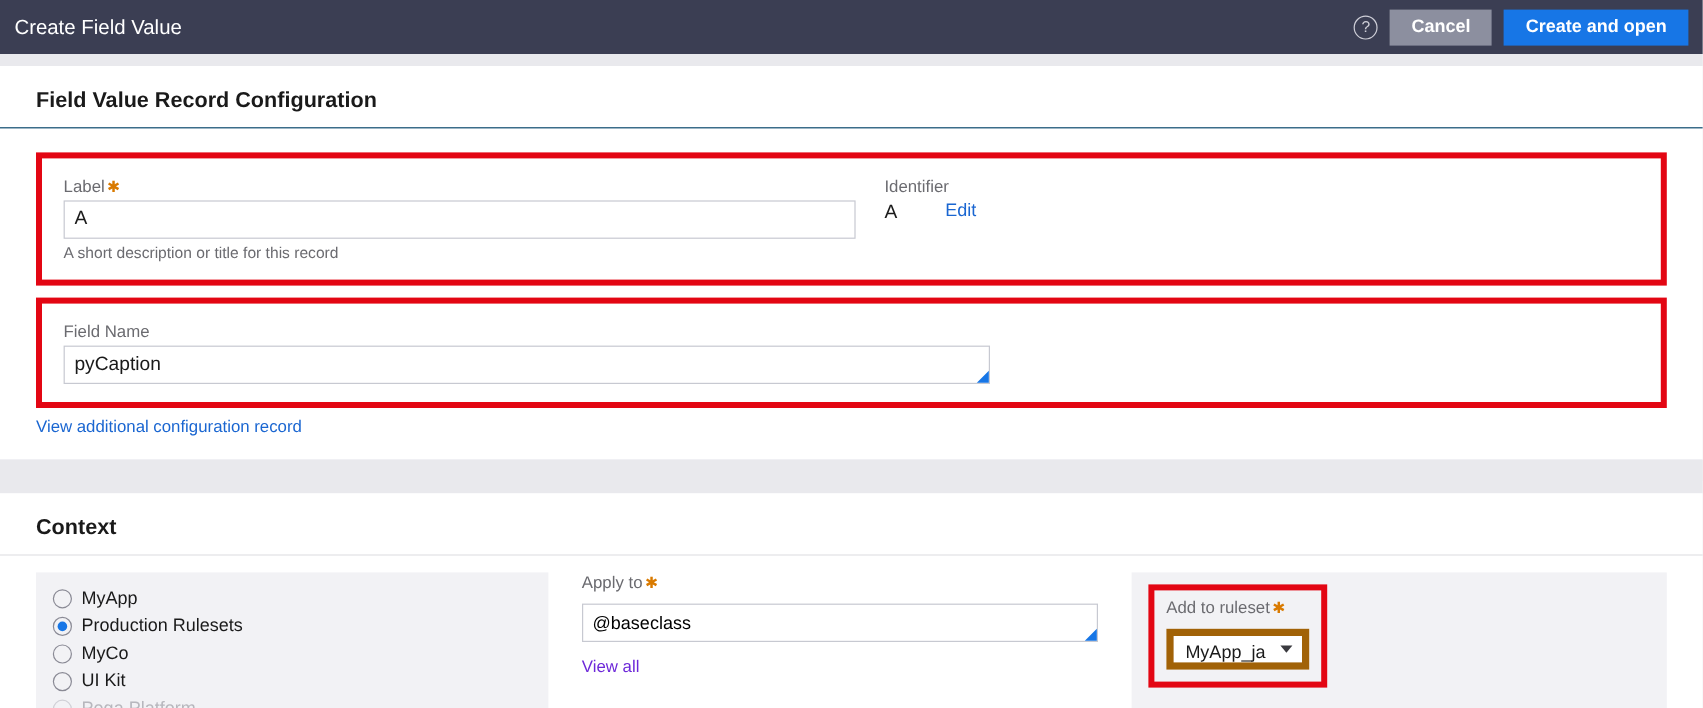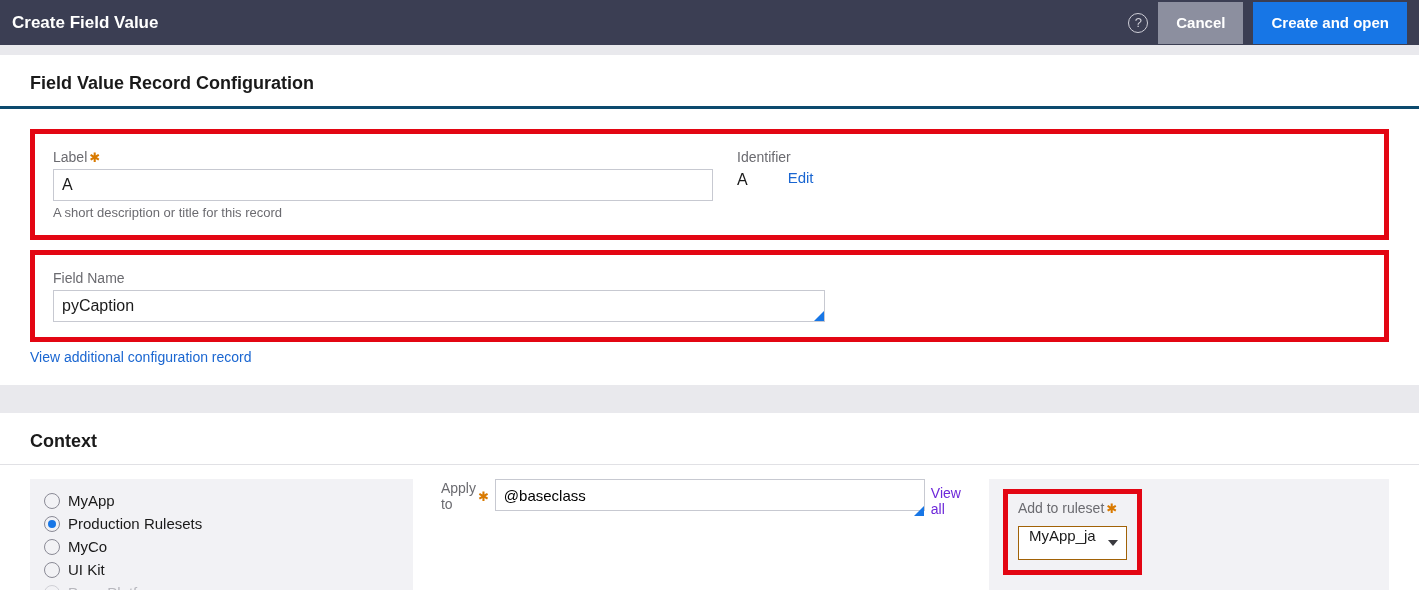--- a/index.html
+++ b/index.html
@@ -15,59 +15,59 @@
     background: #3b3e53;
     height: 45px;
     display: flex;
     align-items: center;
     justify-content: space-between;
     padding: 0 12px;
   }
   .header-title {
     color: #ffffff;
     font-size: 17px;
-    font-weight: 700;
+    font-weight: 400;
   }
   .header-actions {
     display: flex;
     align-items: center;
     gap: 10px;
   }
   .help-icon {
     width: 20px; height: 20px;
     border: 1.5px solid #cfcfd8;
     border-radius: 50%;
     color: #cfcfd8;
     font-size: 13px;
     display: flex;
     align-items: center;
     justify-content: center;
   }
   .btn {
-    height: 42px;
+    height: 30px;
     padding: 0 18px;
     border: none;
     font-size: 15px;
     font-weight: 600;
     cursor: pointer;
     display: inline-flex;
     align-items: center;
   }
   .btn-cancel { background: #8c8f9f; color: #fff; }
   .btn-primary { background: #1776e6; color: #fff; }
 
   .page {
     background: #ffffff;
     margin-top: 10px;
   }
 
   
   .section-hdr {
     padding: 18px 30px 12px 30px;
-    border-bottom: 3px solid #0c4a6e;
+    border-bottom: 1px solid #0c4a6e;
     font-size: 18px;
     font-weight: 600;
   }
 
   
   .config-area {
     padding: 20px 30px 20px 30px;
     position: relative;
   }
 
@@ -180,21 +180,21 @@
     justify-content: center;
   }
   .radio-item.disabled .radio-circle { border-color: #d0d0d6; }
   .radio-circle.checked::after {
     content: "";
     width: 8px; height: 8px;
     background: #1776e6;
     border-radius: 50%;
   }
 
-  .apply-block { display: flex; flex-direction: row; gap: 6px; }
+  .apply-block { display: flex; flex-direction: column; gap: 6px; }
   .apply-input {
     width: 430px;
     height: 32px;
     border: 1px solid #c7c9d1;
     padding: 4px 8px;
     font-size: 15px;
     position: relative;
     background: #fff;
   }
   .apply-wrap { position: relative; width: 430px; }
@@ -212,25 +212,25 @@
   }
   .ruleset-row {
     display: flex;
     gap: 14px;
     align-items: center;
     margin-top: 6px;
   }
   .dropdown-box {
     height: 34px;
     background: #fff;
-    border: 1px solid #a16207;
+    border: 6px solid #a16207;
     padding: 0 30px 0 10px;
     font-size: 15px;
     display: inline-flex;
-    align-items: flex-start;
+    align-items: flex-end;
     position: relative;
     cursor: pointer;
   }
   .chevron {
     position: absolute;
     right: 8px;
     top: 50%;
     transform: translateY(-50%);
     width: 0; height: 0;
     border-left: 5px solid transparent;

